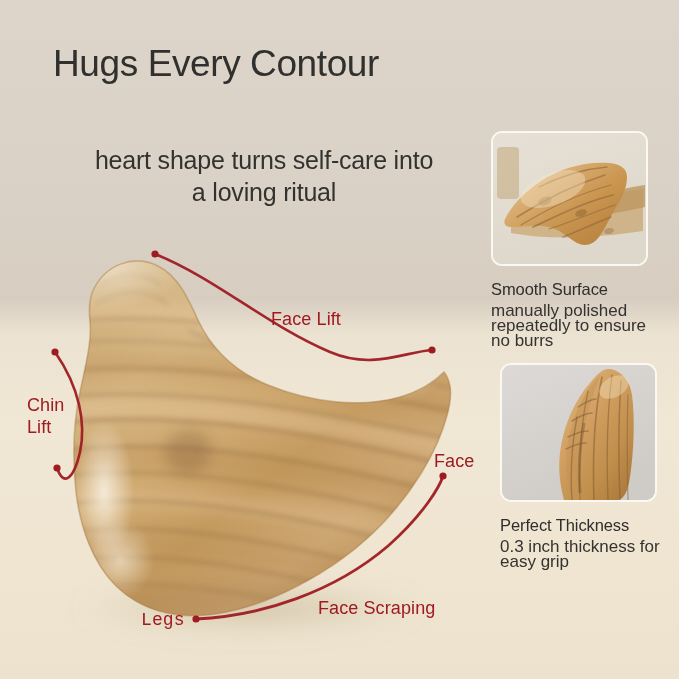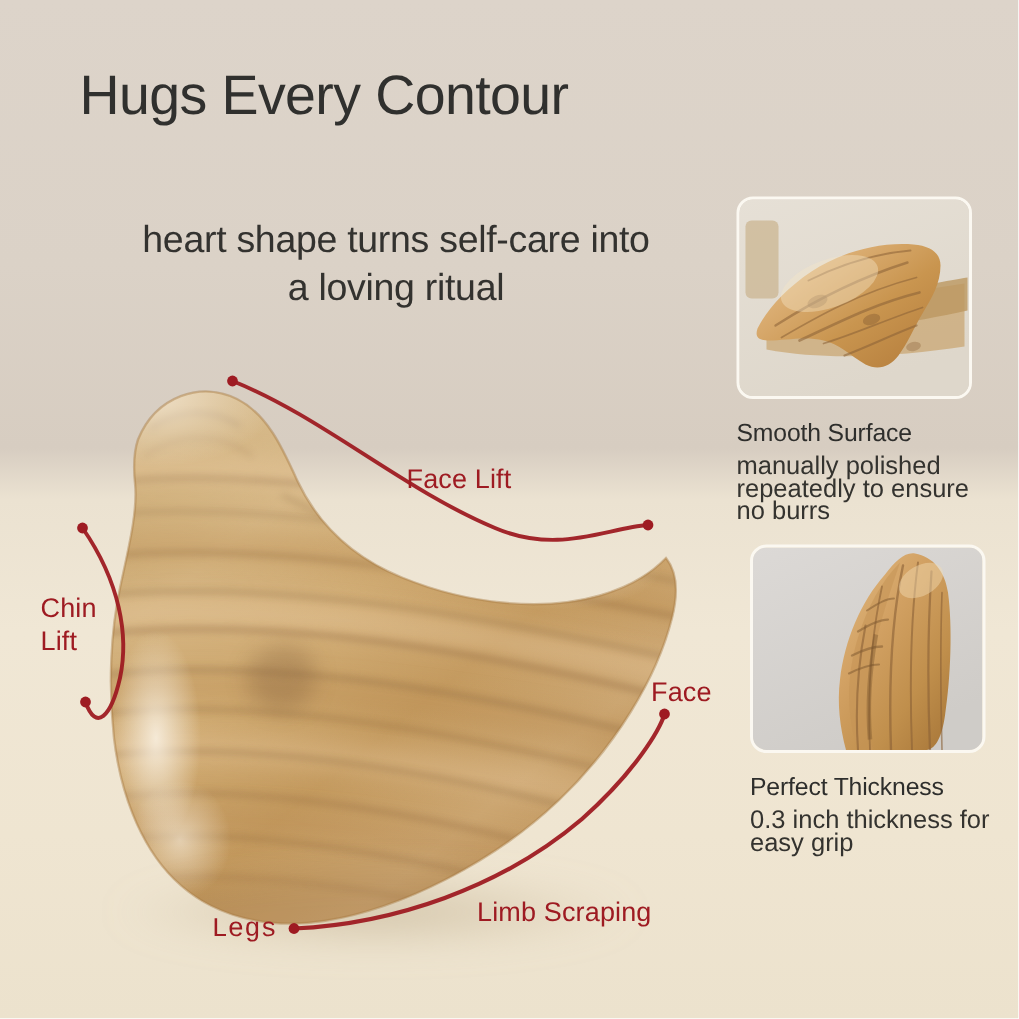--- a/index.html
+++ b/index.html
@@ -309,21 +309,21 @@
 
     <div class="annotation-label" id="label-chin-lift">
       <div>Chin</div>
       <div>Lift</div>
     </div>
 
     <div class="annotation-label" id="label-eyes">Face</div>
 
     <div class="annotation-label" id="label-legs">Legs</div>
 
-    <div class="annotation-label" id="label-limb">Limb Scraping</div>
+    <div class="annotation-label" id="label-limb">Face Scraping</div>
   </div>
 
   <div id="headline-block">
     <div class="headline-line">Hugs Every Contour</div>
   </div>
 
   <div id="subheading-block">
     <div class="subheading-line">heart shape turns self-care into</div>
     <div class="subheading-line">a loving ritual</div>
   </div>

